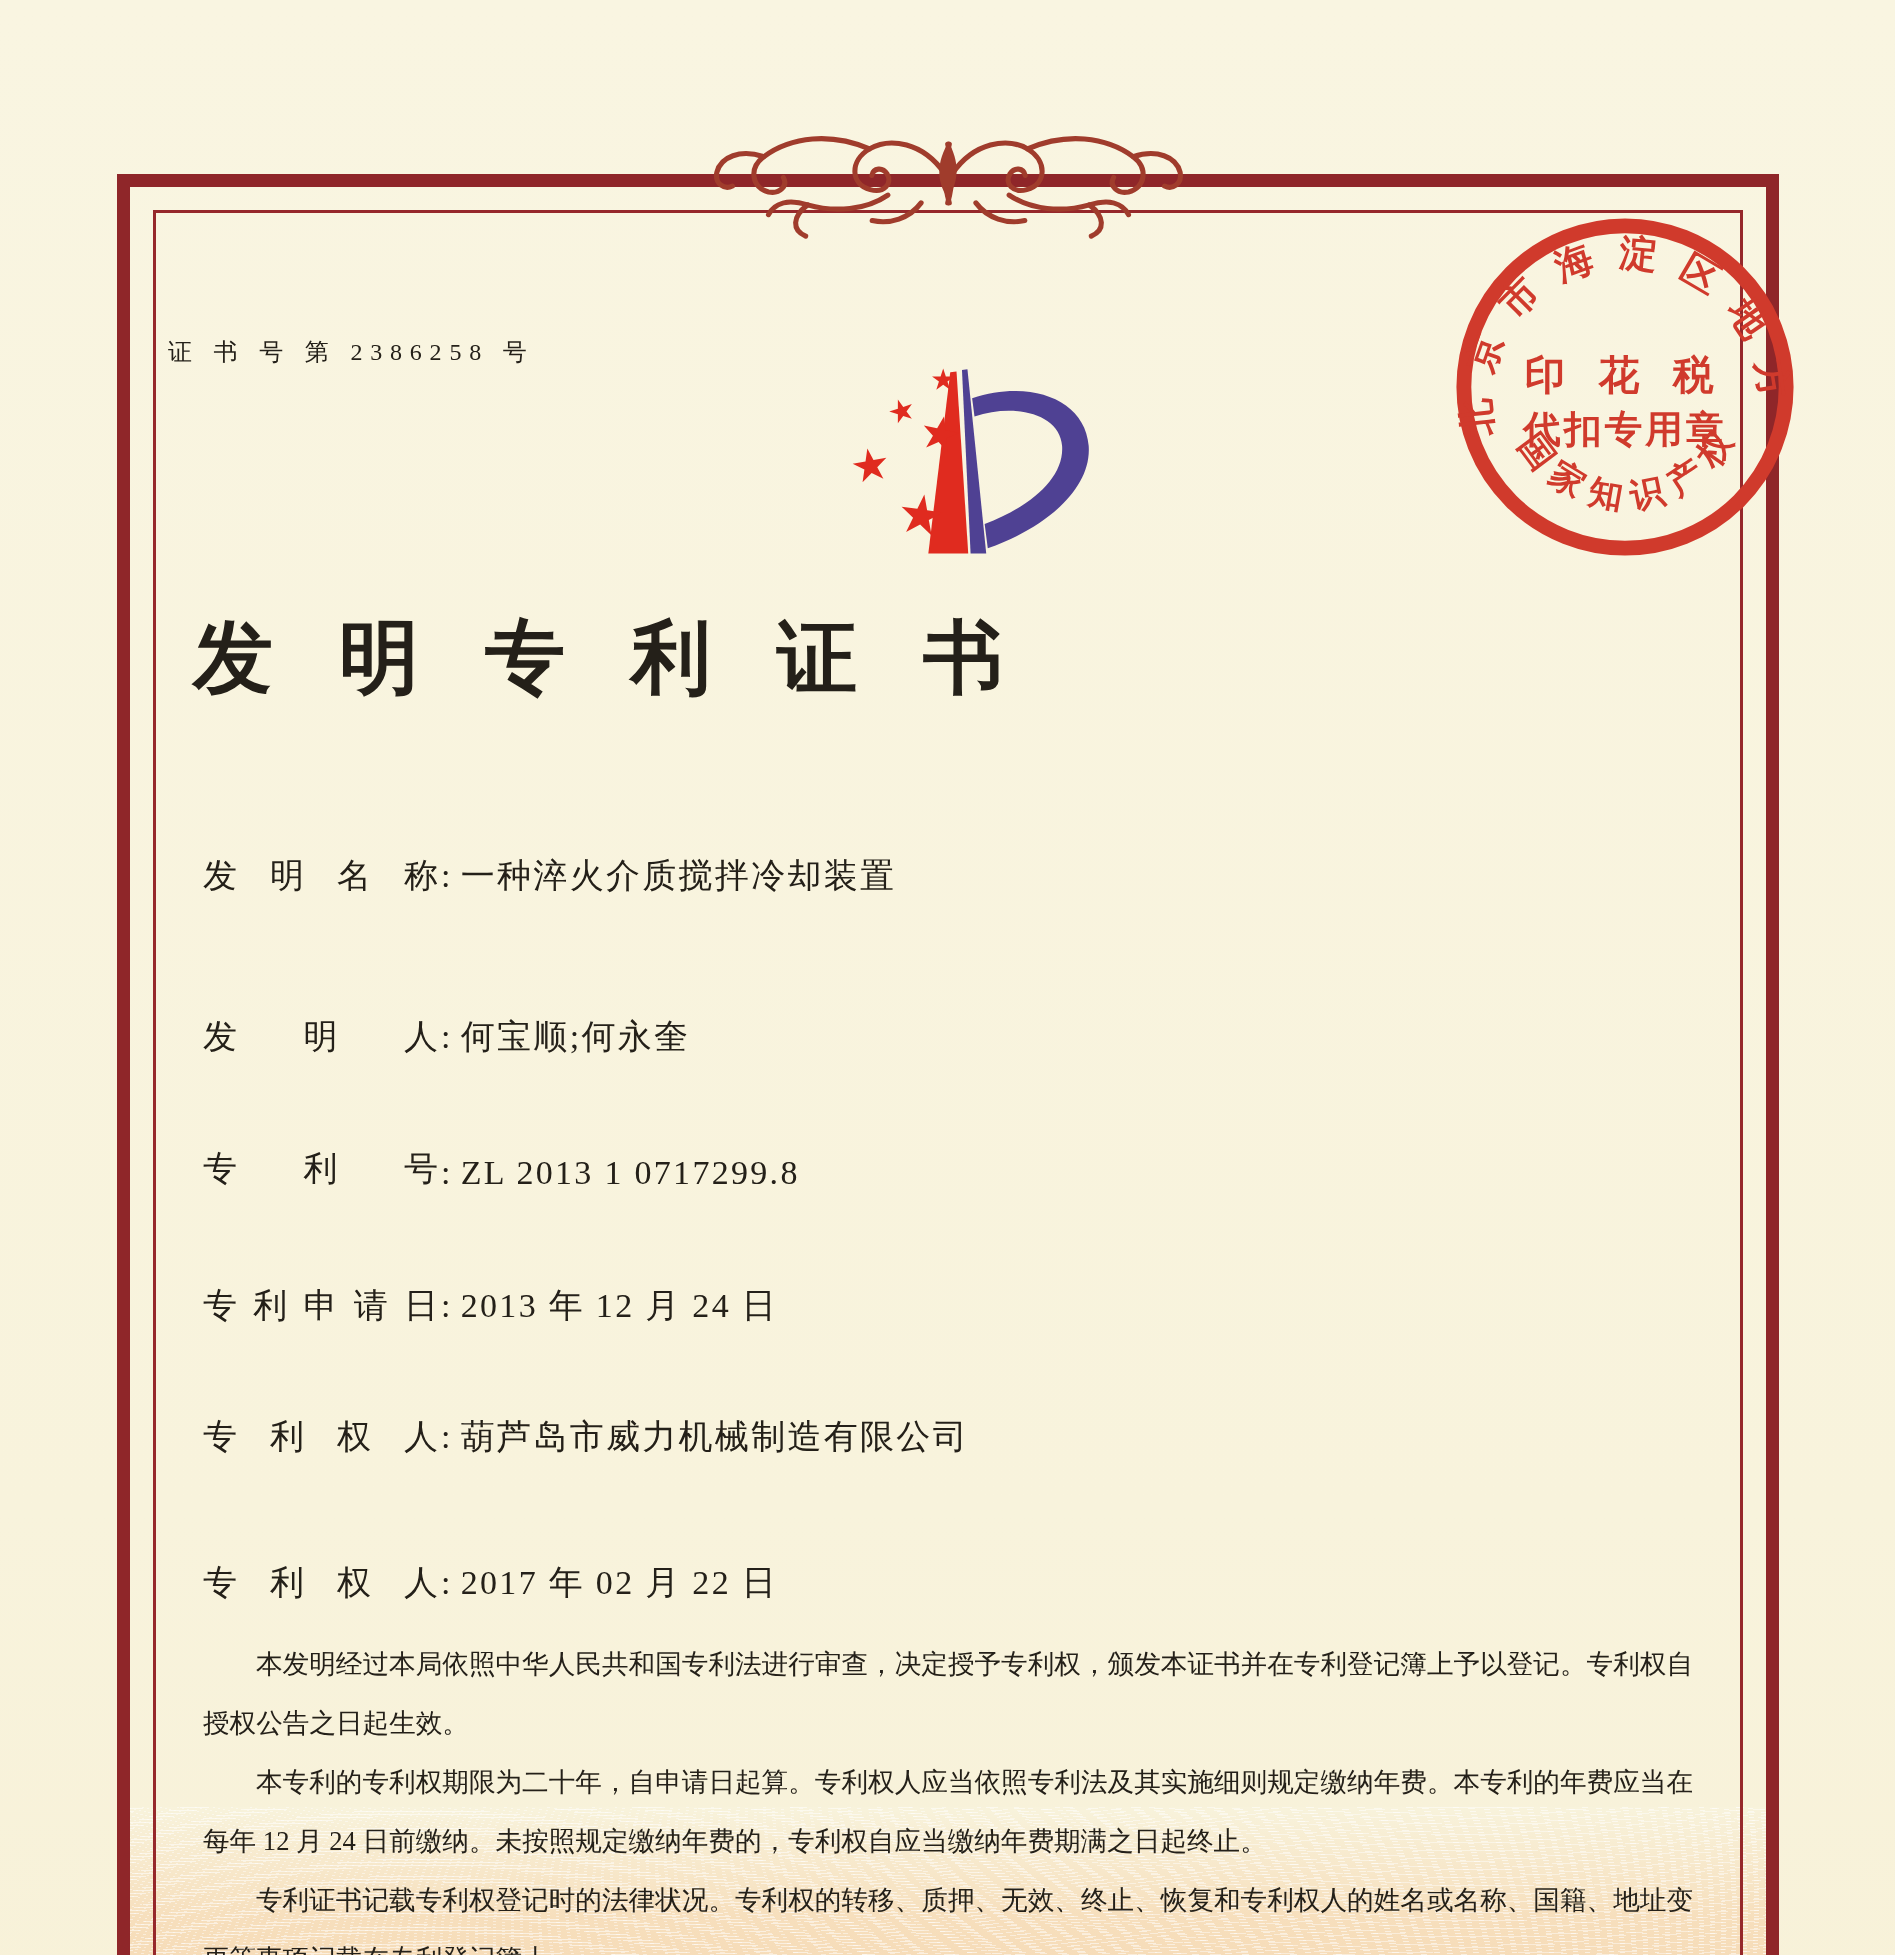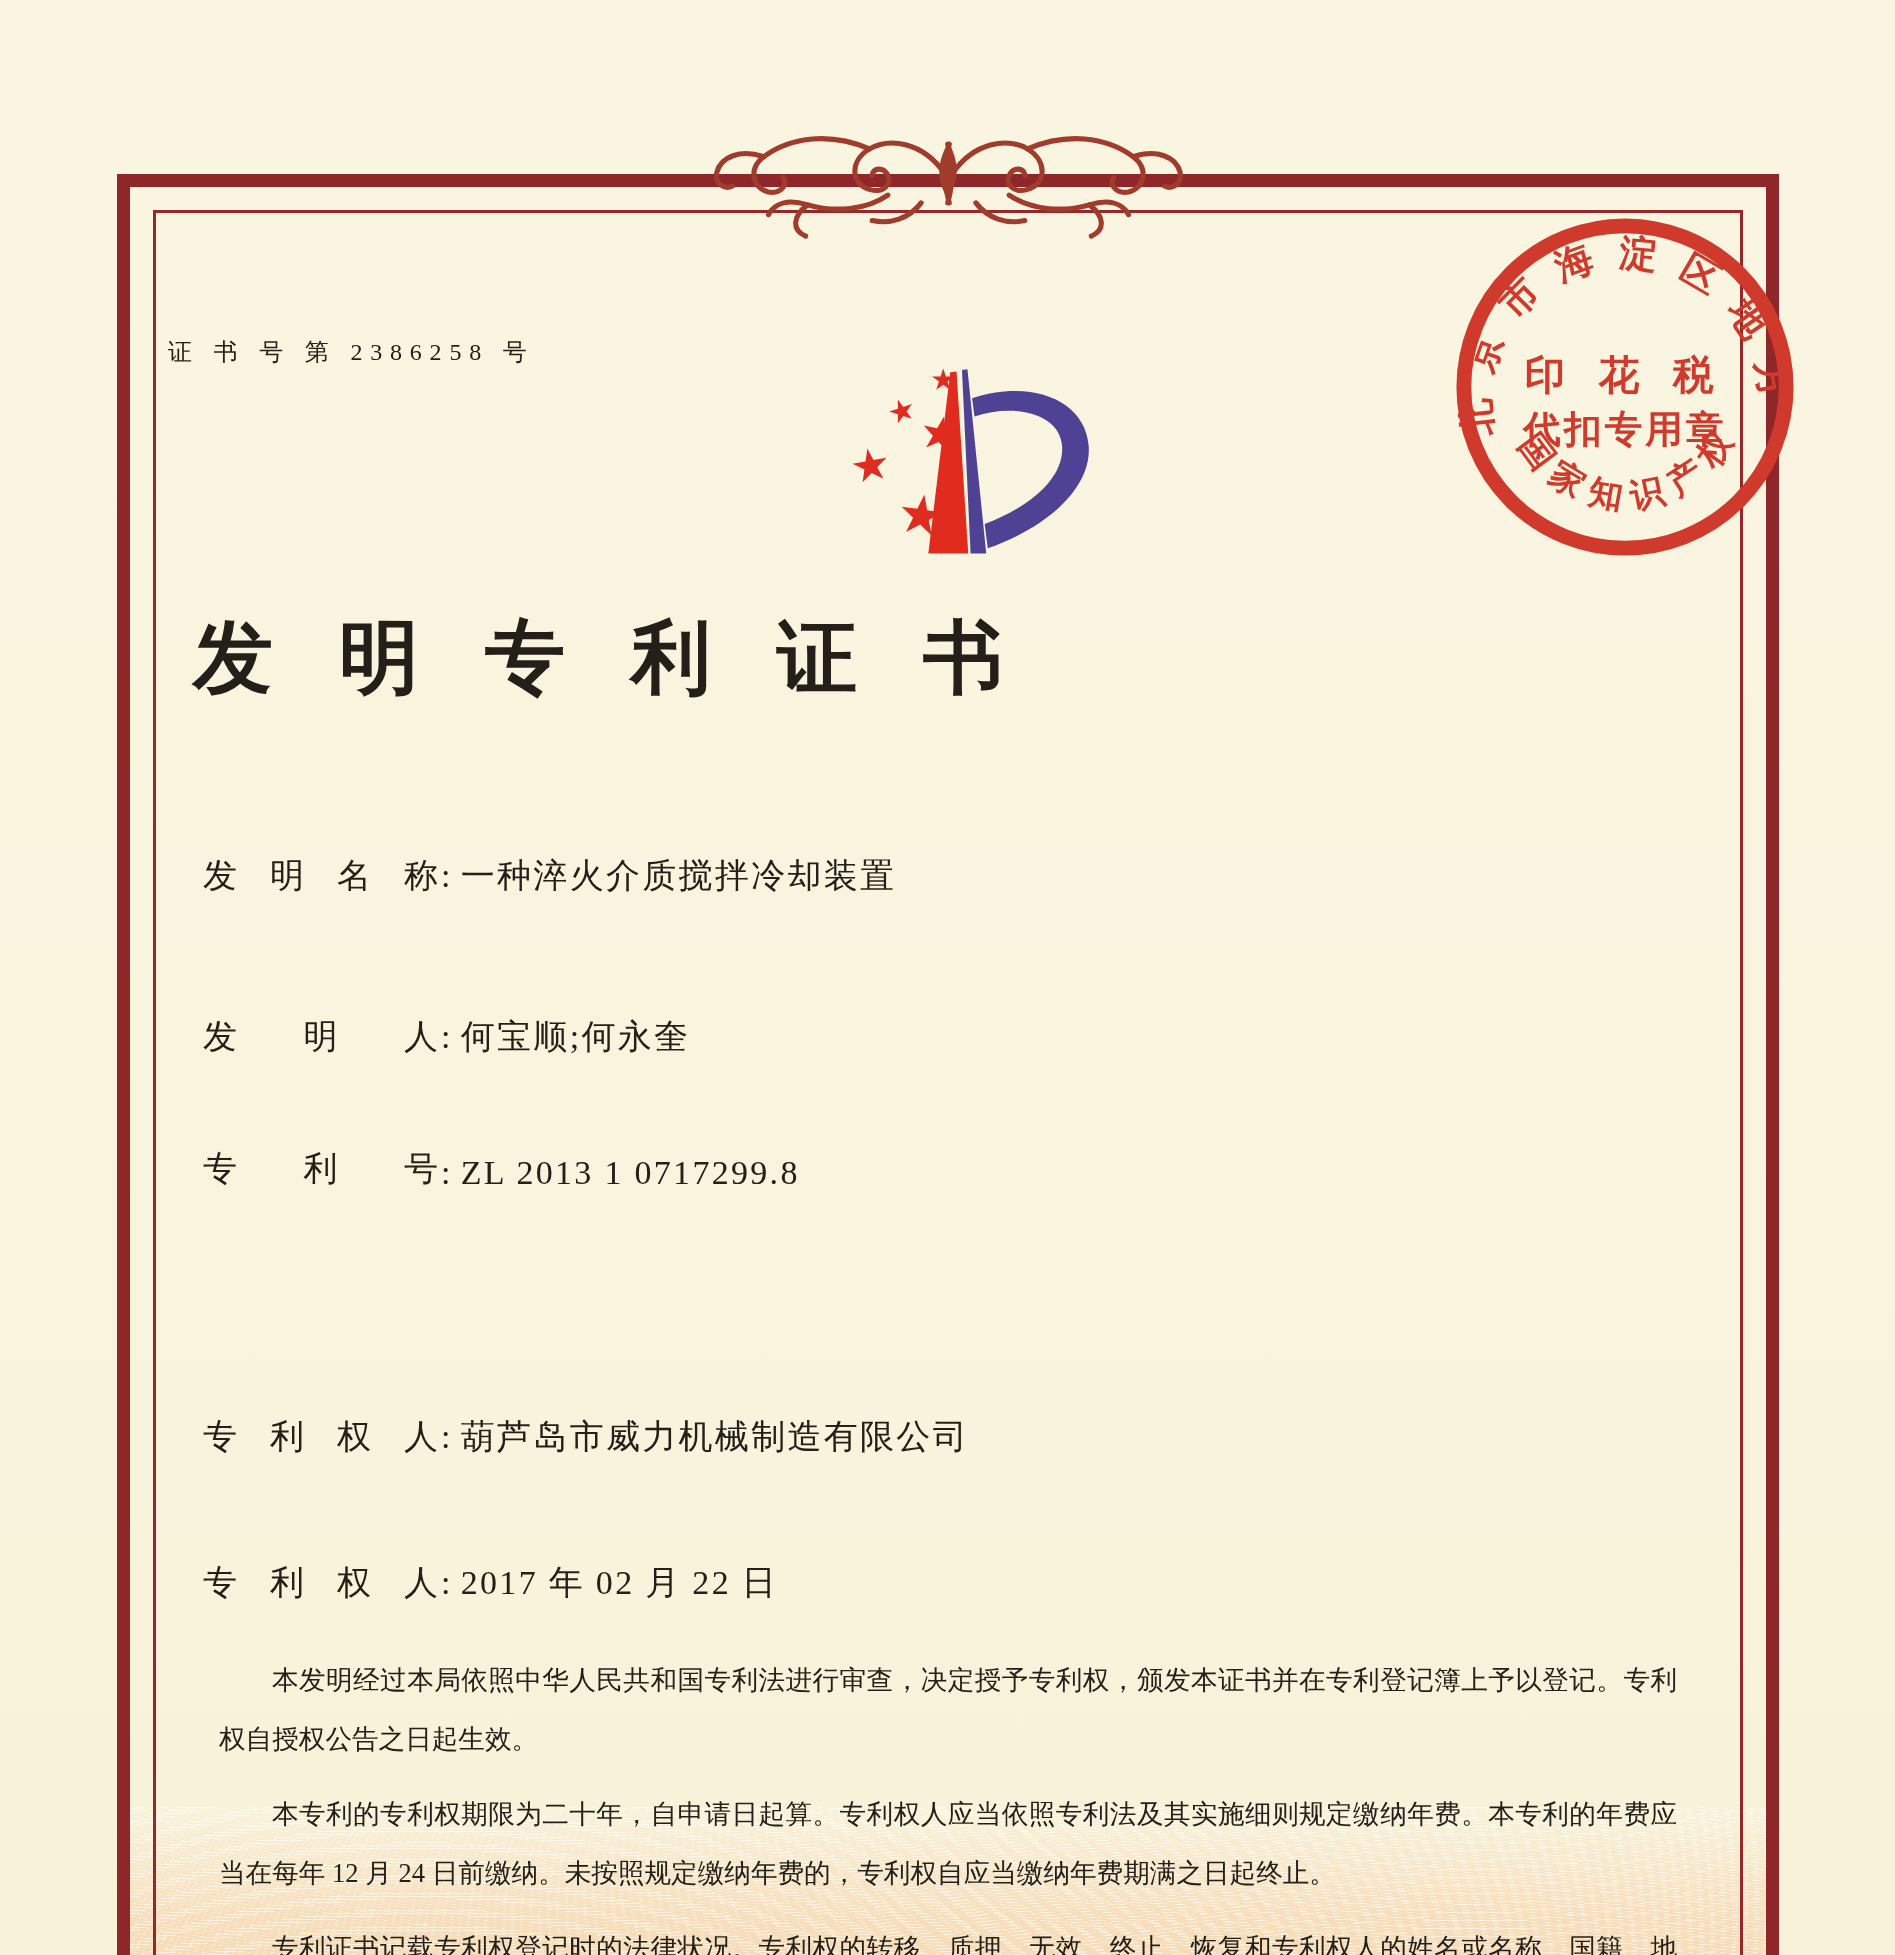--- a/index.html
+++ b/index.html
@@ -45,21 +45,21 @@
     text-align:justify;text-align-last:justify;vertical-align:bottom;
   }
   .field-colon{display:inline-block;margin:0 10.2px 0 3.1px;}
   .field-value{letter-spacing:2.3px;}
   .row-1{top:853px}.row-2{top:1014px}.row-3{top:1146px}
   .row-4{top:1283px}.row-5{top:1414px}.row-6{top:1560px}
   .body-text{
     position:absolute;left:203px;top:1635px;width:1490px;
     font-size:26.6px;line-height:59px;text-align:justify;
   }
-  .body-text p{margin:16px;text-indent:53px;}
+  .body-text p{margin:0;text-indent:53px;}
   svg{position:absolute;overflow:visible;}
   .svg-logo{left:811px;top:352px;}
   .svg-taxstamp{left:1449px;top:211px;z-index:7;}
   .svg-ornament-top{left:655px;top:105px;z-index:4;}
 </style>
 </head>
 <body>
 
 <div class="page">
 
@@ -124,20 +124,23 @@
 
   <div class="field-row row-1">
     <span class="field-label">发明名称</span><span class="field-colon">:</span><span class="field-value">一种淬火介质搅拌冷却装置</span>
   </div>
   <div class="field-row row-2">
     <span class="field-label">发明人</span><span class="field-colon">:</span><span class="field-value">何宝顺;何永奎</span>
   </div>
   <div class="field-row row-3">
     <span class="field-label">专利号</span><span class="field-colon">:</span><span class="field-value">ZL 2013 1 0717299.8</span>
   </div>
+  <div class="field-row row-4">
+    <span class="field-label">专利申请日</span><span class="field-colon">:</span><span class="field-value">2013 年 12 月 24 日</span>
+  </div>
   <div class="field-row row-5">
     <span class="field-label">专利权人</span><span class="field-colon">:</span><span class="field-value">葫芦岛市威力机械制造有限公司</span>
   </div>
   <div class="field-row row-6">
     <span class="field-label">专利权人</span><span class="field-colon">:</span><span class="field-value">2017 年 02 月 22 日</span>
   </div>
 
   <div class="body-text">
     <p>本发明经过本局依照中华人民共和国专利法进行审查，决定授予专利权，颁发本证书并在专利登记簿上予以登记。专利权自授权公告之日起生效。</p>
     <p>本专利的专利权期限为二十年，自申请日起算。专利权人应当依照专利法及其实施细则规定缴纳年费。本专利的年费应当在每年 12 月 24 日前缴纳。未按照规定缴纳年费的，专利权自应当缴纳年费期满之日起终止。</p>

